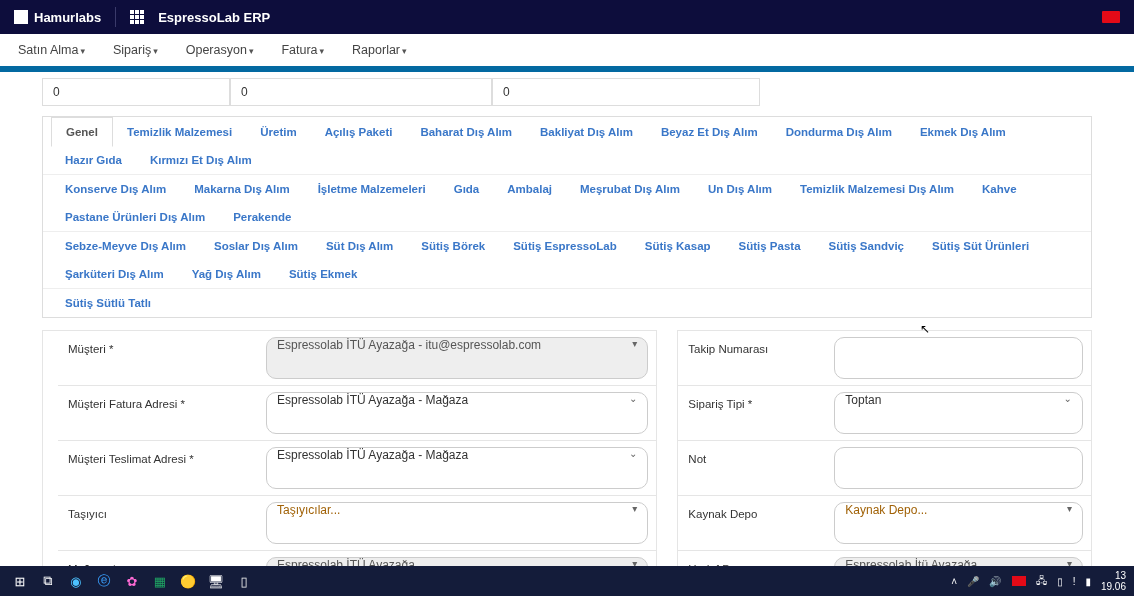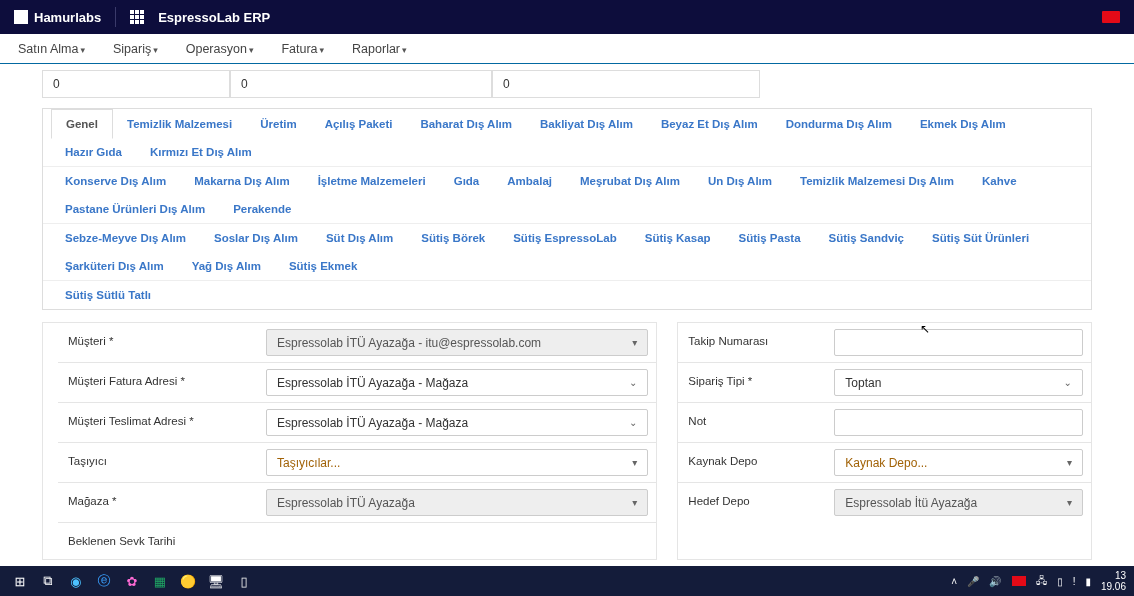--- a/index.html
+++ b/index.html
@@ -7,21 +7,21 @@
 
 .topbar { background: #0d0d3c; height: 34px; display: flex; align-items: center; padding: 0 14px; color: #fff; }
 .tb-logo { display: flex; align-items: center; gap: 6px; }
 .logo-box { width: 14px; height: 14px; border: 2px solid #fff; background: #fff; }
 .brand1 { font-weight: bold; font-size: 13px; text-align: right; }
 .sep { width: 1px; height: 20px; background: #3a3a6a; margin: 0 14px; }
 .grid-icon { display: grid; grid-template-columns: repeat(3, 4px); grid-template-rows: repeat(3, 4px); gap: 1px; margin-right: 8px; }
 .grid-icon span { background: #fff; }
 .brand2 { font-weight: bold; font-size: 13px; }
 .flag { margin-left: auto; width: 18px; height: 12px; background: #e30a17; position: relative; border-radius: 1px; }
-.menubar { height: 30px; display: flex; align-items: center; padding: 0 18px; gap: 28px; border-bottom: 1px solid #0369a1; }
+.menubar { height: 38px; display: flex; align-items: center; padding: 0 18px; gap: 28px; border-bottom: 6px solid #0369a1; }
 .menubar .mitem { font-size: 12.5px; color: #444; cursor: pointer; }
 .menubar .caret { margin-left: 2px; font-size: 9px; color: #555; }
 
 .content { padding: 0 12px; }
 
 .num-boxes { display: flex; margin: 6px 30px 10px 30px; }
 .num-boxes .nb { border: 1px solid #ddd; height: 28px; display: flex; align-items: center; padding: 0 10px; font-size: 12px; color: #333; }
 .nb1 { width: 188px; }
 .nb2 { width: 262px; border-left: none; }
 .nb3 { width: 268px; border-left: none; }
@@ -33,21 +33,21 @@
 .tab.active { color: #555; border: 1px solid #ddd; border-bottom: 1px solid #fff; margin-bottom: -1px; background: #fff; }
 
 .form-area { display: flex; margin: 12px 30px 0 30px; gap: 20px; }
 .col-left { flex: 1.45; border: 1px solid #e5e5e5; padding-left: 15px; }
 .col-right { flex: 1; border: 1px solid #e5e5e5; }
 .row { display: flex; border-bottom: 1px solid #e5e5e5; }
 .row:last-child { border-bottom: none; }
 .lbl { width: 200px; padding: 12px 10px; font-size: 11.5px; color: #333; }
 .rlbl { width: 148px; padding: 12px 10px; font-size: 11.5px; color: #333; }
 .ctrl { flex: 1; padding: 6px 8px; display: flex; align-items: center; gap: 4px; }
-.select, .input, .combo { border: 1px solid #ccc; border-radius: 2px; height: 27px; display: flex; align-items: center; padding: 0 10px; font-size: 12px; color: #333; background: #fff; width: 100%; position: relative; }
+.select, .input, .combo { border: 1px solid #ccc; border-radius: 10px; height: 42px; display: flex; align-items: flex-start; padding: 0 10px; font-size: 12px; color: #333; background: #fff; width: 100%; position: relative; }
 .select.disabled, .combo.disabled { background: #eee; color: #555; }
 .combo .cv { flex: 1; }
 .combo .dd { color: #666; font-size: 10px; }
 .placeholder { color: #a16207; }
 .dateinput { flex: 1; }
 .iconbtn { width: 34px; height: 30px; border: 1px solid #ccc; display: flex; align-items: center; justify-content: center; font-size: 13px; color: #333; border-radius: 3px; cursor: pointer; }
 
 .footer { text-align: center; font-size: 12.5px; color: #333; padding: 30px 0 10px 0; }
 
 .taskbar { position: absolute; bottom: 0; left: 0; right: 0; height: 30px; background: #141c3a; display: flex; align-items: center; padding: 0 6px; color: #fff; }

